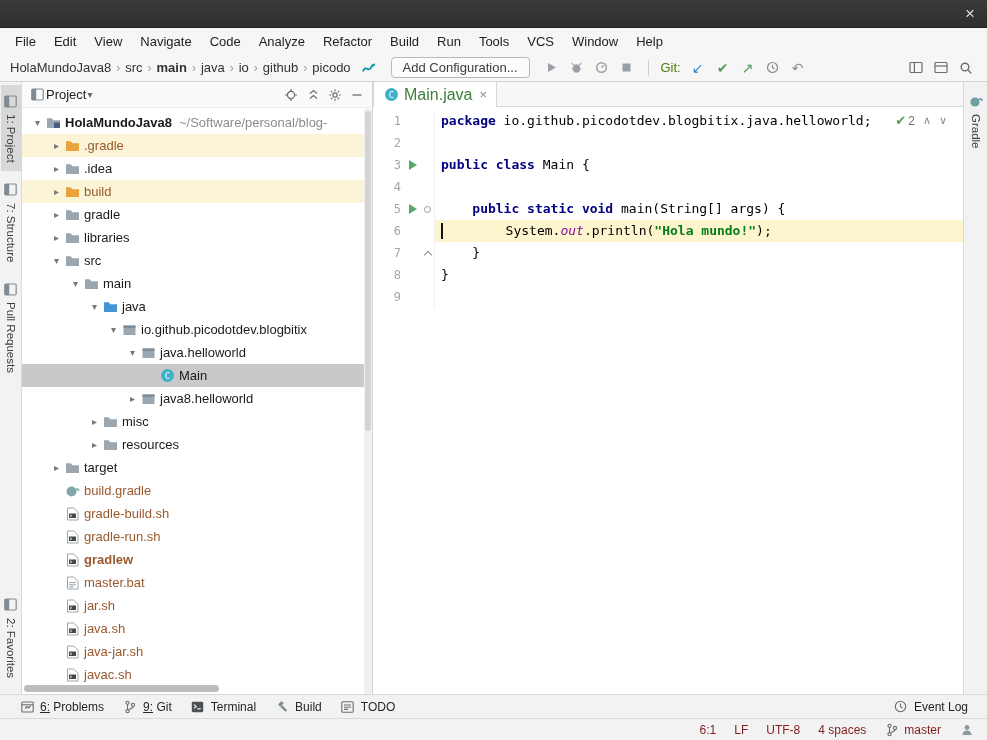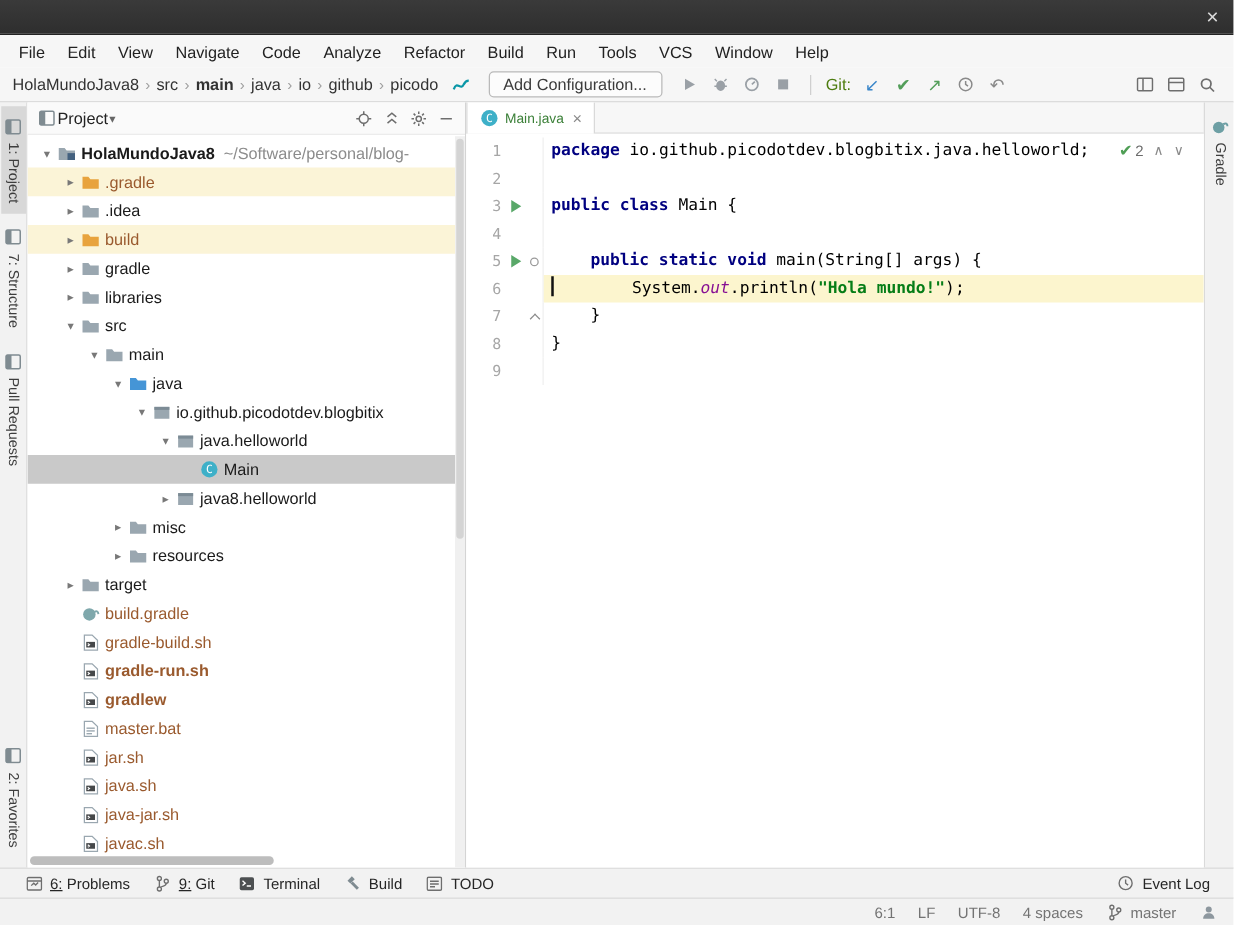--- a/index.html
+++ b/index.html
@@ -50,21 +50,21 @@
   .tlabel{margin-left:3px;color:#1a1a1a}
   .broot{font-weight:bold}
   .tsuffix{color:#8c8c8c;margin-left:7px}
   .vscroll{position:absolute;right:0;top:27px;width:8px;bottom:0;background:#f0f0f0}
   .vthumb{position:absolute;right:1px;top:2px;width:6px;height:320px;background:#d4d4d4;border-radius:3px}
   .hscroll{position:absolute;left:2px;bottom:2px;width:195px;height:7px;background:#bdbdbd;border-radius:4px}
   
   .editor-col{flex:1;display:flex;flex-direction:column;min-width:0}
   .tabbar{height:25px;background:#f7f7f7;border-bottom:1px solid #d9d9d9;display:flex;flex:0 0 auto}
   .tab{background:#fff;border-right:1px solid #d9d9d9;border-left:1px solid #d9d9d9;display:flex;align-items:center;padding:0 9px;gap:5px;margin-bottom:-1px}
-  .tab-label{color:#3c8039;font-size:11px}
+  .tab-label{color:#3c8039;font-size:16px}
   .tab-close{color:#8a8a8a;font-size:13px;margin-left:2px}
   .editor{flex:1;background:#fff;position:relative;font-family:"DejaVu Sans Mono",monospace;font-size:13px;overflow:hidden;padding-top:3px}
   .eline{display:flex;height:22px;line-height:22px;align-items:center}
   .lnum{width:28px;text-align:right;color:#a6a6a6;font-size:12px;flex:0 0 auto}
   .licon{width:20px;display:flex;justify-content:center;align-items:center;flex:0 0 auto;height:100%}
   .lfold{width:14px;display:flex;justify-content:center;align-items:center;flex:0 0 auto;border-right:1px solid #f0f0f0;height:100%}
   .code{flex:1;white-space:pre;padding-left:6px;height:100%}
   .eline.cur .code{background:#fcf5ce}
   .runArrow{width:0;height:0;border:5px solid transparent;border-left:8px solid #59a869;border-right:0;margin-left:3px}
   .foldCircle{width:7px;height:7px;border:1px solid #9a9a9a;border-radius:50%;background:#fff;display:inline-block}
@@ -76,21 +76,21 @@
   .caret{display:inline-block;width:0;height:16px;border-left:2px solid #111;vertical-align:middle;position:relative;top:-1px}
   .inspect{position:absolute;top:6px;right:16px;display:flex;align-items:center;gap:8px;font-family:"Liberation Sans",sans-serif;font-size:12px;color:#6b6b6b;z-index:2}
   .inspect .chk{color:#4f9e55;font-size:13px;margin-right:2px}
   .inspect .updn{color:#8a8a8a;font-size:11px}
   
   .twbar{height:24px;background:#f2f2f2;border-top:1px solid #d9d9d9;display:flex;align-items:center;padding:0 10px;font-size:12px;flex:0 0 auto}
   .twgroup{display:flex;align-items:center;height:100%}
   .tw-item{display:flex;align-items:center;gap:5px;padding:0 9px;height:100%;color:#262626}
   .tw-item .lbl{display:inline-block}
   .tw-item.mn .lbl::first-letter{text-decoration:underline}
-  .statusbar{height:22px;background:#f2f2f2;border-top:1px solid #d9d9d9;display:flex;align-items:center;padding:0 12px;gap:18px;font-size:12px;color:#737373;flex:0 0 auto;justify-content:flex-end}
+  .statusbar{height:22px;background:#f2f2f2;border-top:1px solid #d9d9d9;display:flex;align-items:center;padding:0 12px;gap:18px;font-size:12px;color:#7f1d1d;flex:0 0 auto;justify-content:flex-end}
   .sb-item{display:flex;align-items:center;gap:4px}
 </style>
 </head>
 <body>
 
 <div class="app">
   <div class="titlebar">
     <div class="close">×</div>
   </div>
 
@@ -429,21 +429,21 @@
             <span class="chev"></span>
             <span class="icn small">
               <svg width="13" height="14" viewBox="0 0 13 14">
                 <path d="M1.5 1h6.2L12 5.2V13H1.5z" fill="#fff" stroke="#9aa7b0"></path>
                 <rect x="3" y="6.5" width="7" height="4.5" fill="#46484a"></rect>
                 <path d="M4.2 7.8l1.4 1-1.4 1" stroke="#fff" stroke-width="0.9" fill="none"></path>
               </svg>
             </span>
             <span class="tlabel">gradle-build.sh</span>
           </div>
-          <div class="trow script" style="padding-left: 27px; font-weight: bold;">
+          <div class="trow script" style="padding-left: 27px;">
             <span class="chev"></span>
             <span class="icn small">
               <svg width="13" height="14" viewBox="0 0 13 14">
                 <path d="M1.5 1h6.2L12 5.2V13H1.5z" fill="#fff" stroke="#9aa7b0"></path>
                 <rect x="3" y="6.5" width="7" height="4.5" fill="#46484a"></rect>
                 <path d="M4.2 7.8l1.4 1-1.4 1" stroke="#fff" stroke-width="0.9" fill="none"></path>
               </svg>
             </span>
             <span class="tlabel">gradle-run.sh</span>
           </div>

